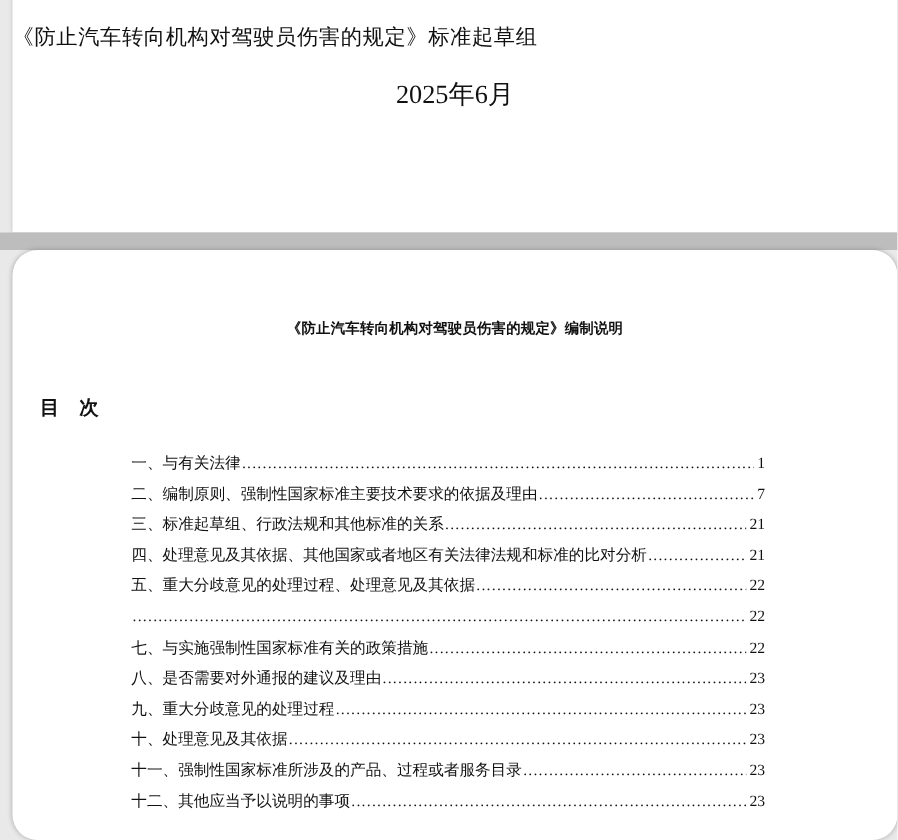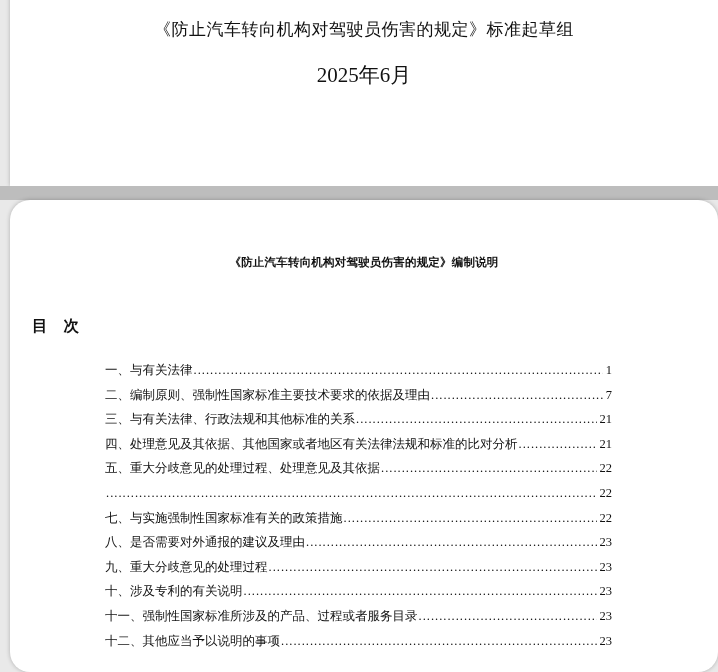--- a/index.html
+++ b/index.html
@@ -35,21 +35,21 @@
     background: #bdbdbd;
   }
   .page2 {
     top: 200px;
     height: 472px;
     border-radius: 20px;
   }
   
   .cover-title {
     margin-top: 58px; 
-    text-align: center;
+    text-align: left;
     font-size: 17px;
     letter-spacing: 0.5px;
     font-weight: normal;
   }
   .cover-date {
     margin-top: 20px;
     text-align: center;
     font-size: 21px;
   }
   
@@ -128,21 +128,21 @@
         <span class="toc-label">一、与有关法律</span>
         <span class="toc-dots"></span>
         <span class="toc-page-num">1</span>
       </div>
         <div class="toc-row">
         <span class="toc-label">二、编制原则、强制性国家标准主要技术要求的依据及理由</span>
         <span class="toc-dots"></span>
         <span class="toc-page-num">7</span>
       </div>
         <div class="toc-row">
-        <span class="toc-label">三、与有关法律、行政法规和其他标准的关系</span>
+        <span class="toc-label">三、标准起草组、行政法规和其他标准的关系</span>
         <span class="toc-dots"></span>
         <span class="toc-page-num">21</span>
       </div>
         <div class="toc-row">
         <span class="toc-label">四、处理意见及其依据、其他国家或者地区有关法律法规和标准的比对分析</span>
         <span class="toc-dots"></span>
         <span class="toc-page-num">21</span>
       </div>
         <div class="toc-row">
         <span class="toc-label">五、重大分歧意见的处理过程、处理意见及其依据</span>
@@ -162,21 +162,21 @@
         <span class="toc-label">八、是否需要对外通报的建议及理由</span>
         <span class="toc-dots"></span>
         <span class="toc-page-num">23</span>
       </div>
         <div class="toc-row">
         <span class="toc-label">九、重大分歧意见的处理过程</span>
         <span class="toc-dots"></span>
         <span class="toc-page-num">23</span>
       </div>
         <div class="toc-row">
-        <span class="toc-label">十、涉及专利的有关说明</span>
+        <span class="toc-label">十、处理意见及其依据</span>
         <span class="toc-dots"></span>
         <span class="toc-page-num">23</span>
       </div>
         <div class="toc-row">
         <span class="toc-label">十一、强制性国家标准所涉及的产品、过程或者服务目录</span>
         <span class="toc-dots"></span>
         <span class="toc-page-num">23</span>
       </div>
         <div class="toc-row">
         <span class="toc-label">十二、其他应当予以说明的事项</span>

